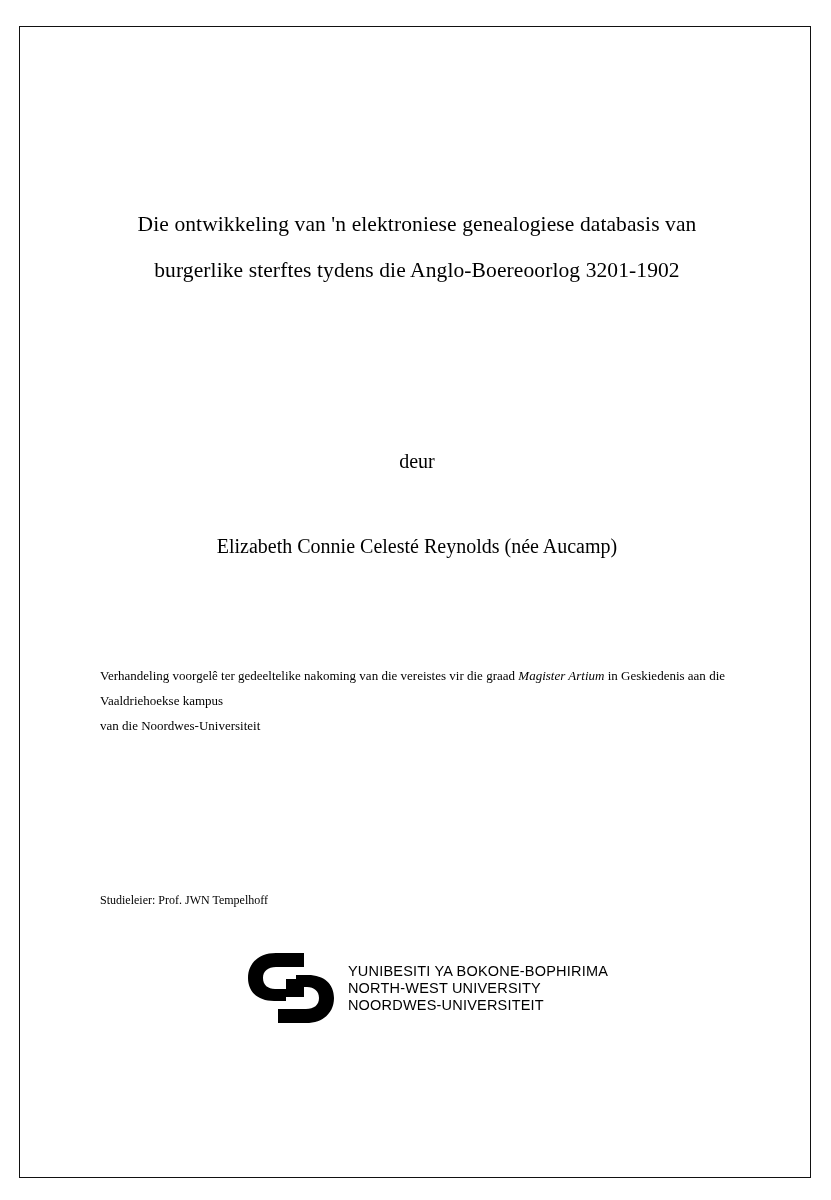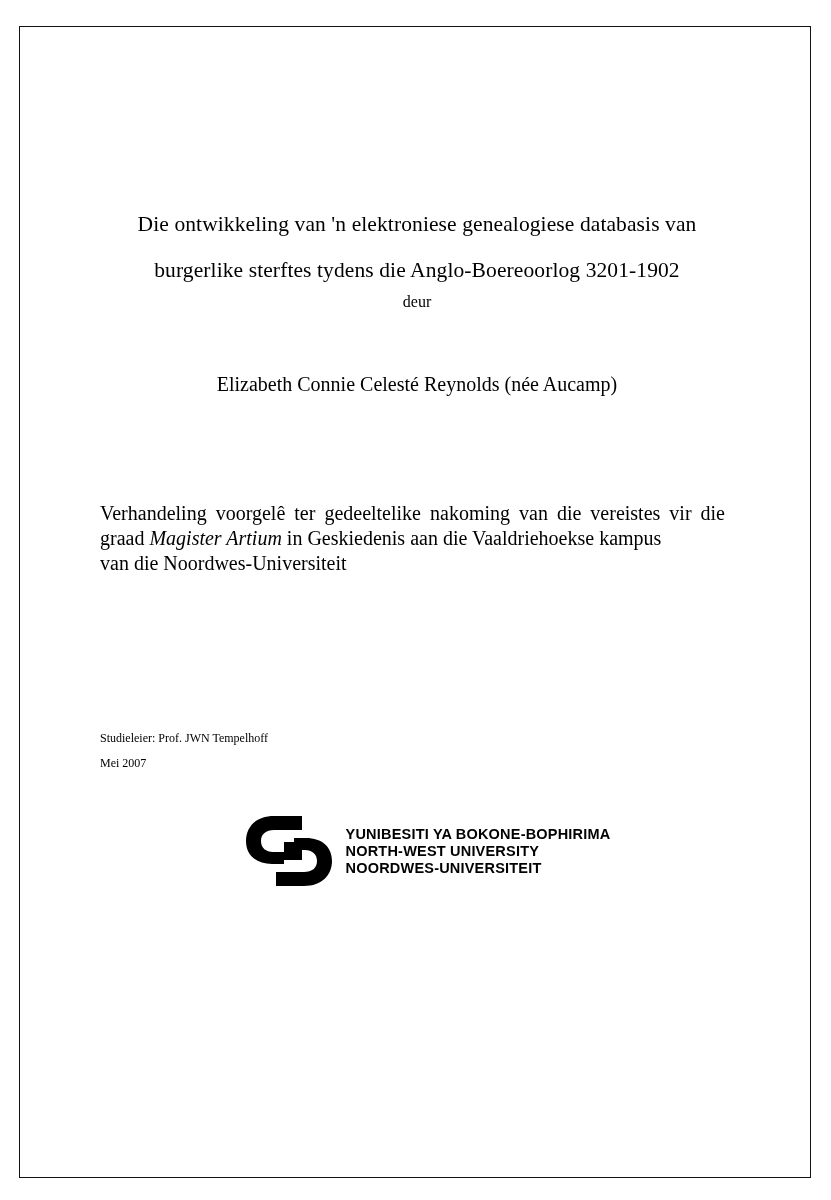--- a/index.html
+++ b/index.html
@@ -47,33 +47,34 @@
     font-size: 21.5px;
     line-height: 46px;
     letter-spacing: 0.1px;
   }
   .title-line {
     display: block;
     white-space: nowrap;
   }
 
   .deur {
+    margin-top: 157px;
     text-align: center;
-    font-size: 16px;
+    font-size: 20px;
   }
 
   .author {
     margin-top: 62px;
     text-align: center;
     font-size: 20px;
   }
 
   .abstract-block {
     margin-top: 105px;
-    font-size: 20px;
+    font-size: 13px;
     line-height: 25px;
     text-align: justify;
     width: 625px;
   }
   .abstract-block .last-line {
     text-align: left;
   }
   .abstract-block i {
     font-style: italic;
   }
@@ -99,21 +100,21 @@
   .logo-mark {
     width: 92px;
     height: 74px;
     margin-right: 10px;
     flex: 0 0 auto;
   }
   .logo-text {
     font-family: "Liberation Sans", sans-serif;
     font-size: 14.5px;
     line-height: 17px;
-    font-weight: bold;
+    font-weight: normal;
     letter-spacing: 0.2px;
     white-space: nowrap;
   }
   .logo-text span {
     display: block;
   }
 </style>
 </head>
 <body>
 
@@ -133,21 +134,20 @@
     <div class="author">Elizabeth Connie Celesté Reynolds (née Aucamp)</div>
 
     <div class="abstract-block">
       <span>Verhandeling voorgelê ter gedeeltelike nakoming van die vereistes vir die</span>
       <span>graad </span><i>Magister Artium</i><span> in Geskiedenis aan die Vaaldriehoekse kampus</span>
       <div class="last-line">van die Noordwes-Universiteit</div>
     </div>
 
     <div class="supervisor-block">
       <span class="supervisor-line">Studieleier: Prof. JWN Tempelhoff</span>
-      <span class="date-line">Mei 2007</span>
     </div>
 
     <div class="logo-wrap">
       <svg class="logo-mark" viewBox="0 0 92 74" aria-hidden="true">
         <g fill="#000000">
           <path d="M30 2 C12 2 2 13 2 27 C2 41 12 50 28 50 L40 50 L40 38 L29 38 C22 38 17 34 17 27 C17 20 22 16 30 16 L58 16 L58 2 Z"></path>
           <path d="M62 24 C78 24 88 33 88 47 C88 61 78 72 60 72 L32 72 L32 58 L60 58 C68 58 73 54 73 47 C73 40 68 36 61 36 L50 36 L50 24 Z"></path>
           <rect x="40" y="28" width="18" height="18"></rect>
         </g>
       </svg>

